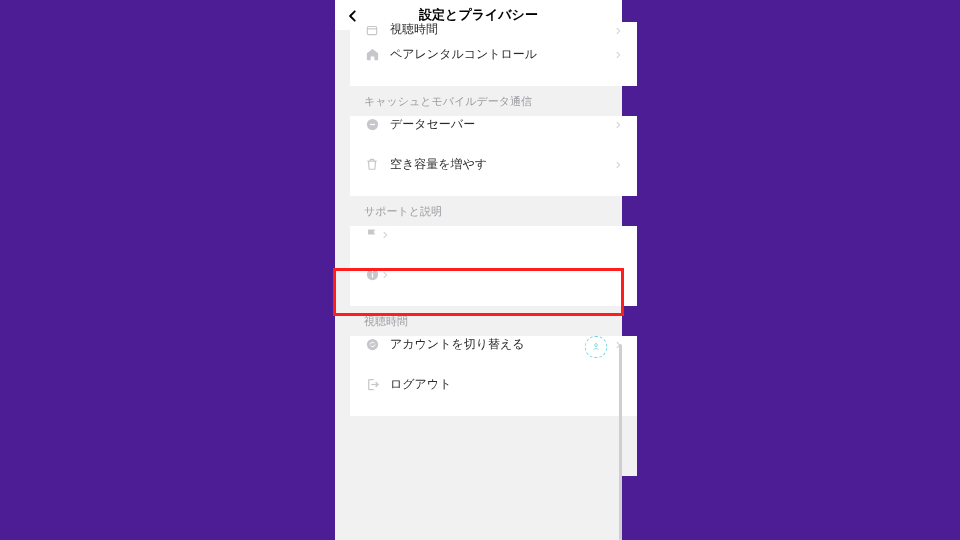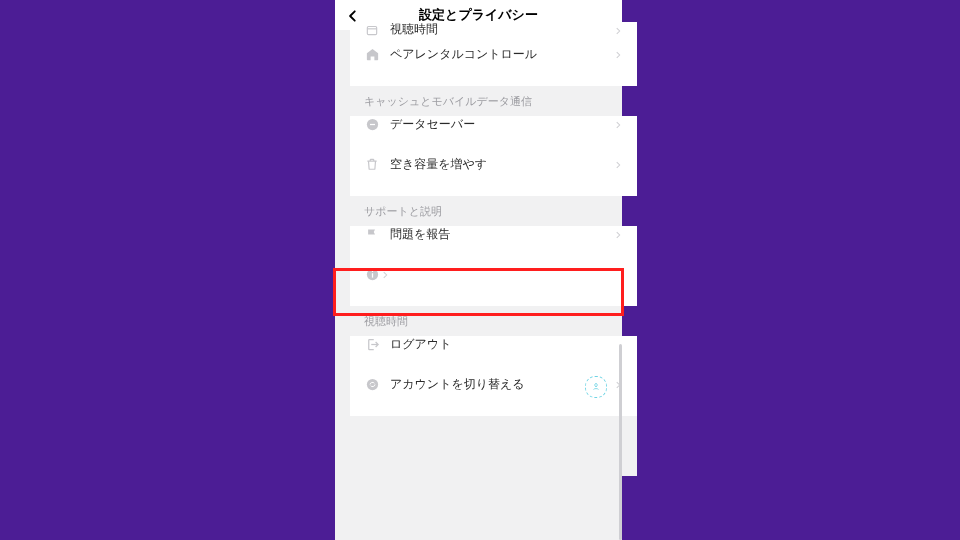--- a/index.html
+++ b/index.html
@@ -103,21 +103,20 @@
       <div class="shd">
           <span>サポートと説明</span>
         </div>
 
       <div class="row">
         <span class="ricon">
           <svg width="15" height="15" viewBox="0 0 24 24" fill="currentColor">
               <path d="M5 3v18M5 4h11l-2 4 2 4H5"></path>
             </svg>
         </span>
-        <span class="rlabel">問題を報告</span>
         <span class="chev">
           <svg width="10" height="10" viewBox="0 0 24 24" fill="none" stroke="currentColor" stroke-width="2.5">
               <polyline points="9 5 16 12 9 19"></polyline>
             </svg>
         </span>
       </div>
 
 
       <div class="row">
         <span class="ricon">
@@ -133,50 +132,50 @@
             </svg>
         </span>
       </div>
 
       <div class="shd">
           <span>視聴時間</span>
         </div>
 
       <div class="row">
         <span class="ricon">
-          <svg width="15" height="15" viewBox="0 0 24 24" fill="none" stroke="currentColor" stroke-width="2">
-              <path d="M14 4h-7a1 1 0 0 0-1 1v14a1 1 0 0 0 1 1h7"></path>
-              <path d="M10 12h10"></path>
-              <path d="M17 8l4 4-4 4"></path>
-            </svg>
-        </span>
-        <span class="rlabel">ログアウト</span>
-      </div>
-
-      <div class="row">
-        <span class="ricon">
           <svg width="15" height="15" viewBox="0 0 24 24" fill="currentColor">
               <circle cx="12" cy="12" r="9"></circle>
               <path d="M8 12a4 4 0 0 1 7-2M16 12a4 4 0 0 1-7 2" stroke="#fff" stroke-width="1.6" fill="none"></path>
             </svg>
         </span>
         <span class="rlabel">アカウントを切り替える</span>
         <span class="chip">
           <svg width="10" height="10" viewBox="0 0 24 24" fill="none" stroke="#6fd4e4" stroke-width="2">
               <path d="M12 3c4 2 4 6 0 9-4-3-4-7 0-9z"></path>
               <path d="M6 18c2-3 10-3 12 0"></path>
             </svg>
         </span>
         <span class="chev">
           <svg width="10" height="10" viewBox="0 0 24 24" fill="none" stroke="currentColor" stroke-width="2.5">
               <polyline points="9 5 16 12 9 19"></polyline>
             </svg>
         </span>
       </div>
 
+      <div class="row">
+        <span class="ricon">
+          <svg width="15" height="15" viewBox="0 0 24 24" fill="none" stroke="currentColor" stroke-width="2">
+              <path d="M14 4h-7a1 1 0 0 0-1 1v14a1 1 0 0 0 1 1h7"></path>
+              <path d="M10 12h10"></path>
+              <path d="M17 8l4 4-4 4"></path>
+            </svg>
+        </span>
+        <span class="rlabel">ログアウト</span>
+      </div>
+
       <div style="height:60px;background:#f1f1f2"></div>
 
     </div>
 
     <div class="sb"></div>
 
   </div>
 
   <div class="hl" style="left:333px;top:268px;width:285px;height:42px"></div>
 </div>

